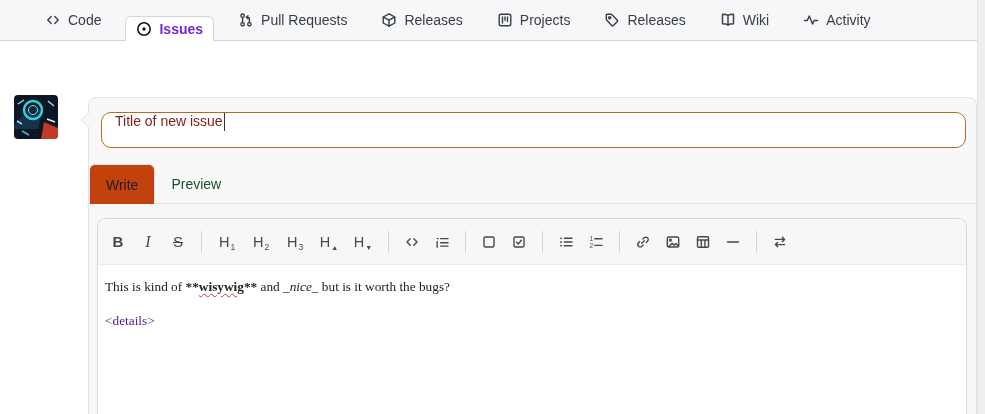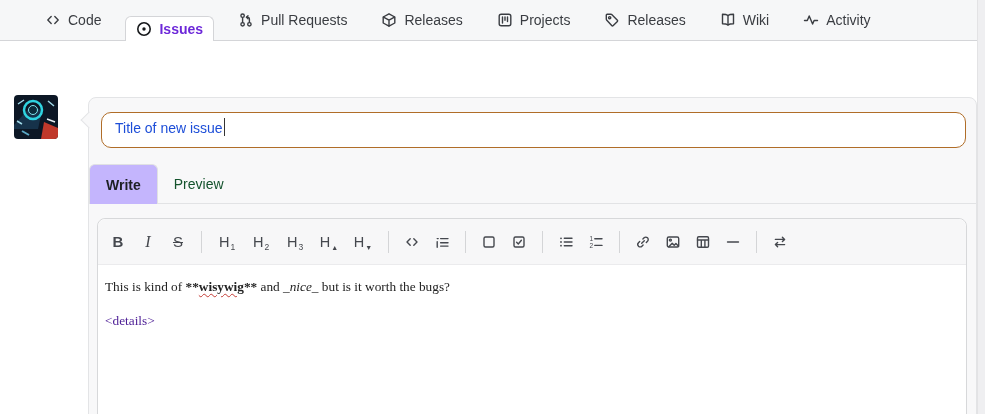--- a/index.html
+++ b/index.html
@@ -20,28 +20,28 @@
   .avatar { position:absolute; left:14px; top:54px; width:44px; height:44px;
     border-radius:4px; overflow:hidden; }
   .comment-box { position:absolute; left:88px; top:56px; width:889px; height:600px;
     background:#f8f8f9; border:1px solid #e3e4e6; border-radius:8px; }
   .bubble-arrow { position:absolute; left:-6.5px; top:16px; width:12px; height:12px;
     background:#f8f8f9; border-left:1px solid #e3e4e6; border-bottom:1px solid #e3e4e6;
     transform:rotate(45deg); }
 
   .title-row { padding:14px 10px 0 12px; }
   .title-input { height:36px; background:#fff; border:1.5px solid #b06d28; border-radius:10px;
-    display:flex; align-items:flex-end; padding:11px 13px; font-size:14px; color:#1d4ed8; cursor:text; }
+    display:flex; align-items:flex-start; padding:0 13px; font-size:14px; color:#7f1d1d; cursor:text; }
   .caret { display:inline-block; width:1.5px; height:18px; background:#333; margin-left:1px; }
 
   .editor-tabs { margin-top:16px; height:40px; display:flex; align-items:stretch;
     border-bottom:1px solid #e2e3e5; position:relative; }
   .etab { display:flex; align-items:center; padding:0 16px; font-size:14px; color:#14532d; cursor:pointer; }
-  .etab.active { background:#c4b5fd; border:1px solid #e0e1e3; border-bottom:none;
-    border-radius:6px 6px 0 0; margin-bottom:-1px; font-weight:700; color:#1d1f23; z-index:1; }
+  .etab.active { background:#c2410c; border:1px solid #e0e1e3; border-bottom:none;
+    border-radius:6px 6px 0 0; margin-bottom:-1px; font-weight:400; color:#1d1f23; z-index:1; }
 
   .editor-box { margin:14px 9px 0 8px; background:#fff; border:1px solid #d7d8da;
     border-radius:8px; height:420px; overflow:hidden; }
   .md-toolbar { height:46px; background:#f7f7f8; border-bottom:1px solid #ebebed;
     border-radius:8px 8px 0 0; display:flex; align-items:center; padding:0 5px; color:#45484e; }
   .tb-btn { width:27px; height:27px; display:flex; align-items:center; justify-content:center;
     margin:0 1.5px; border-radius:4px; cursor:pointer; flex:none; }
   .tb-btn.wide { width:31px; }
   .tb-sep { width:1px; height:22px; background:#d4d5d7; margin:0 8px; flex:none; }
   .g-bold { font-weight:700; font-size:15px; }

